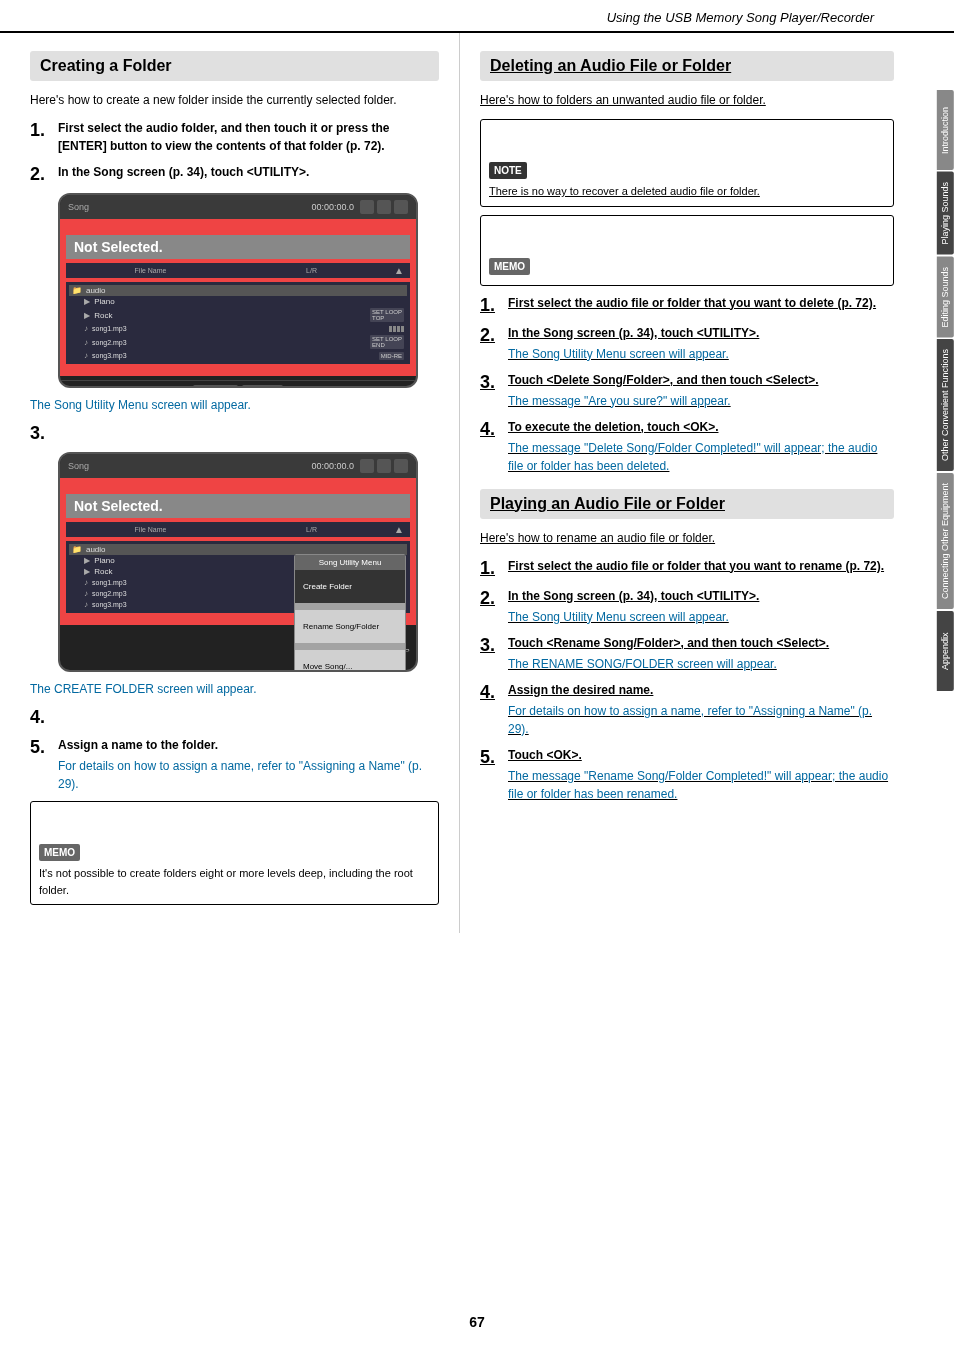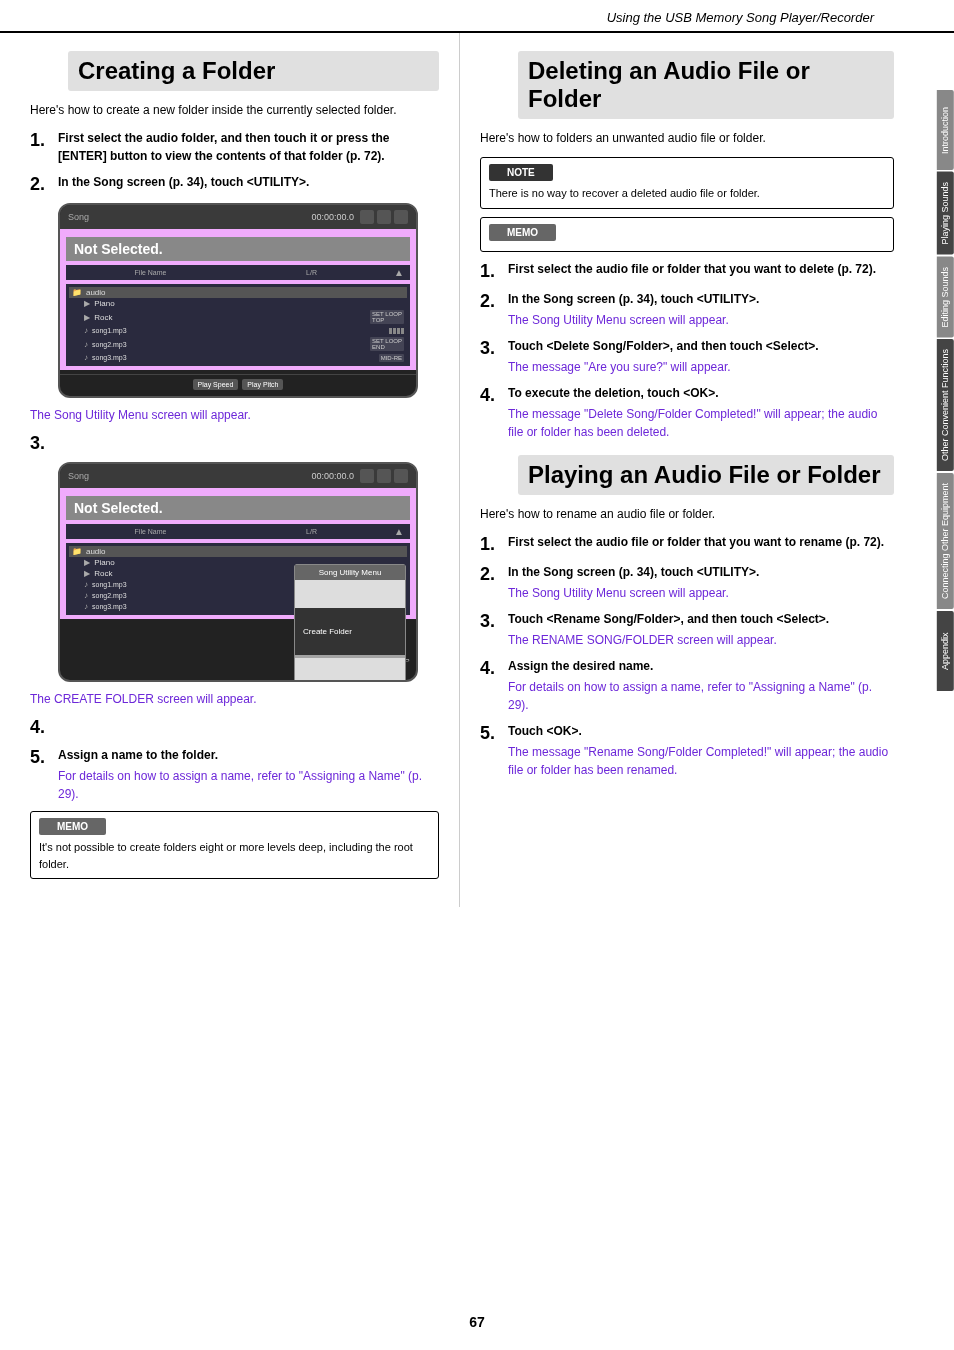--- a/index.html
+++ b/index.html
@@ -33,31 +33,31 @@
     .left-col {
       width: 460px;
       padding: 18px 20px 20px 30px;
       border-right: 1px solid #ccc;
     }
 
     
     .right-col {
       flex: 1;
       padding: 18px 60px 20px 20px;
+      text-decoration: underline;
     }
 
     
     .section-title {
-      font-size: 24px;
+      font-size: 16px;
       font-weight: bold;
       background: #e0e0e0;
       padding: 6px 10px;
       margin-bottom: 10px;
       border-radius: 3px;
-      margin-left: 38px;
     }
 
     .section-intro {
       font-size: 12px;
       margin-bottom: 10px;
       line-height: 1.5;
     }
 
     
     .step {
@@ -80,21 +80,21 @@
     }
 
     .step-content strong {
       font-weight: bold;
     }
 
     .step-subtext {
       font-size: 12px;
       line-height: 1.5;
       margin-top: 3px;
-      color: #6d28d9;
+      color: #0369a1;
     }
 
     
     .screen-img {
       background: #222;
       border: 2px solid #555;
       border-radius: 12px;
       margin: 8px 0 8px 28px;
       width: 360px;
       height: 195px;
@@ -131,22 +131,22 @@
     }
     .icon-box {
       background: #555;
       width: 14px;
       height: 14px;
       border-radius: 2px;
     }
 
     
     .screen-body {
-      background: #f0abfc;
-      padding: 4px 6px;
+      background: #ef4444;
+      padding: 12px 6px;
     }
 
     .screen-not-selected {
       background: #888;
       color: #fff;
       font-size: 14px;
       font-weight: bold;
       padding: 4px 8px;
       margin: 4px 0;
     }
@@ -219,26 +219,25 @@
 
     .popup-title {
       background: #666;
       color: #fff;
       font-size: 8px;
       padding: 3px 6px;
       text-align: center;
     }
 
     .popup-item {
-      padding: 19px 8px;
+      padding: 12px 8px;
       font-size: 8px;
-      border-bottom: 3px solid #a3a3a3;
+      border-bottom: 7px solid #a3a3a3;
       color: #000;
       background: #d0d0d0;
-      margin-top: 28px;
     }
 
     .popup-item.highlighted {
       background: #333;
       color: #fff;
     }
 
     .popup-item:last-child {
       border-bottom: none;
     }
@@ -281,23 +280,24 @@
       margin: 8px 0;
       font-size: 11px;
       line-height: 1.5;
     }
 
     .note-label, .memo-label {
       display: inline-block;
       font-size: 10px;
       font-weight: bold;
       color: #fff;
-      padding: 1px 18px;
+      padding: 1px 5px;
       border-radius: 2px;
       margin-bottom: 4px;
+      margin-top: 36px;
     }
 
     .note-label {
       background: #333;
     }
 
     .memo-label {
       background: #666;
     }
 

